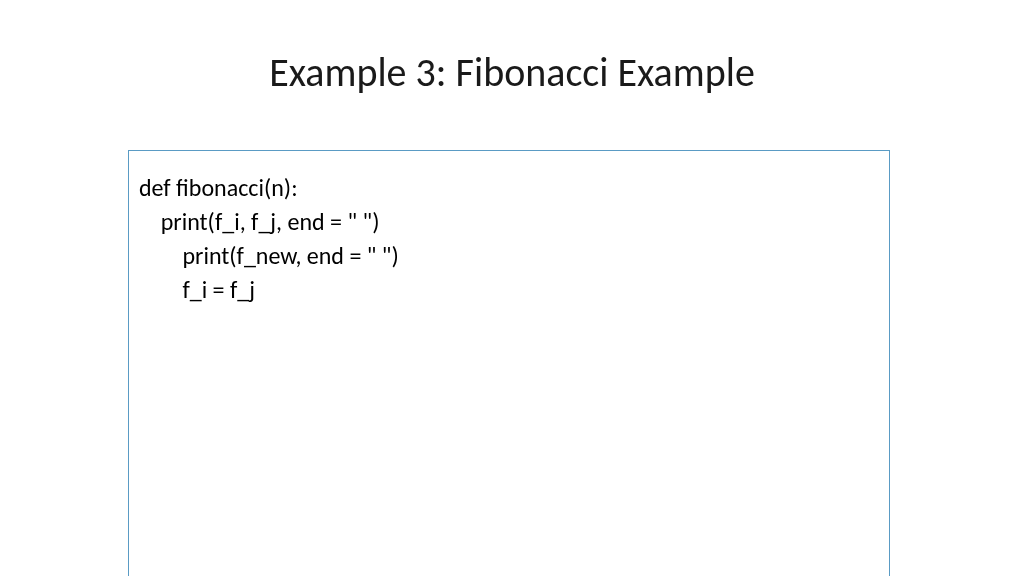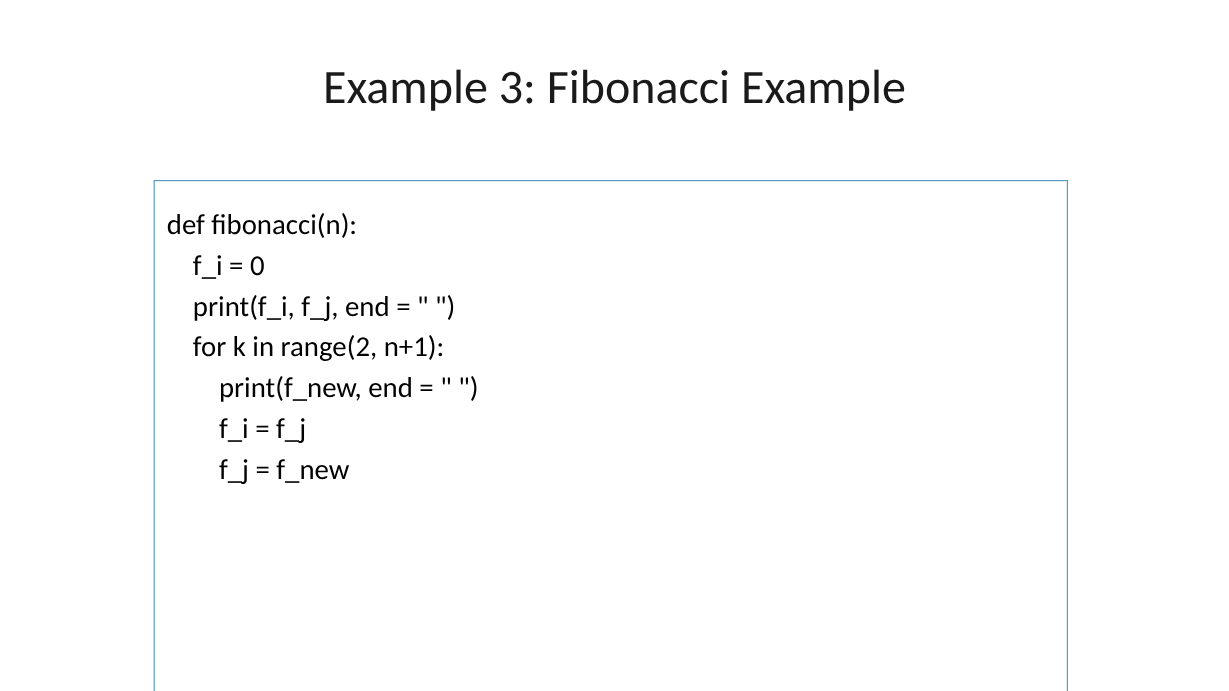--- a/index.html
+++ b/index.html
@@ -45,22 +45,19 @@
     color: #000000;
   }
 </style>
 </head>
 <body>
 
 <div class="slide">
   <div class="title">Example 3: Fibonacci Example</div>
   <div class="code-box">
     <div class="code-line">def fibonacci(n):</div>
-    <div class="code-line">    f_i = 0</div>
     <div class="code-line"></div>
     <div class="code-line">    print(f_i, f_j, end = " ")</div>
     <div class="code-line"></div>
-    <div class="code-line">    for k in range(2, n+1):</div>
     <div class="code-line">        print(f_new, end = " ")</div>
     <div class="code-line">        f_i = f_j</div>
-    <div class="code-line">        f_j = f_new</div>
   </div>
 </div>
 
 </body></html>

